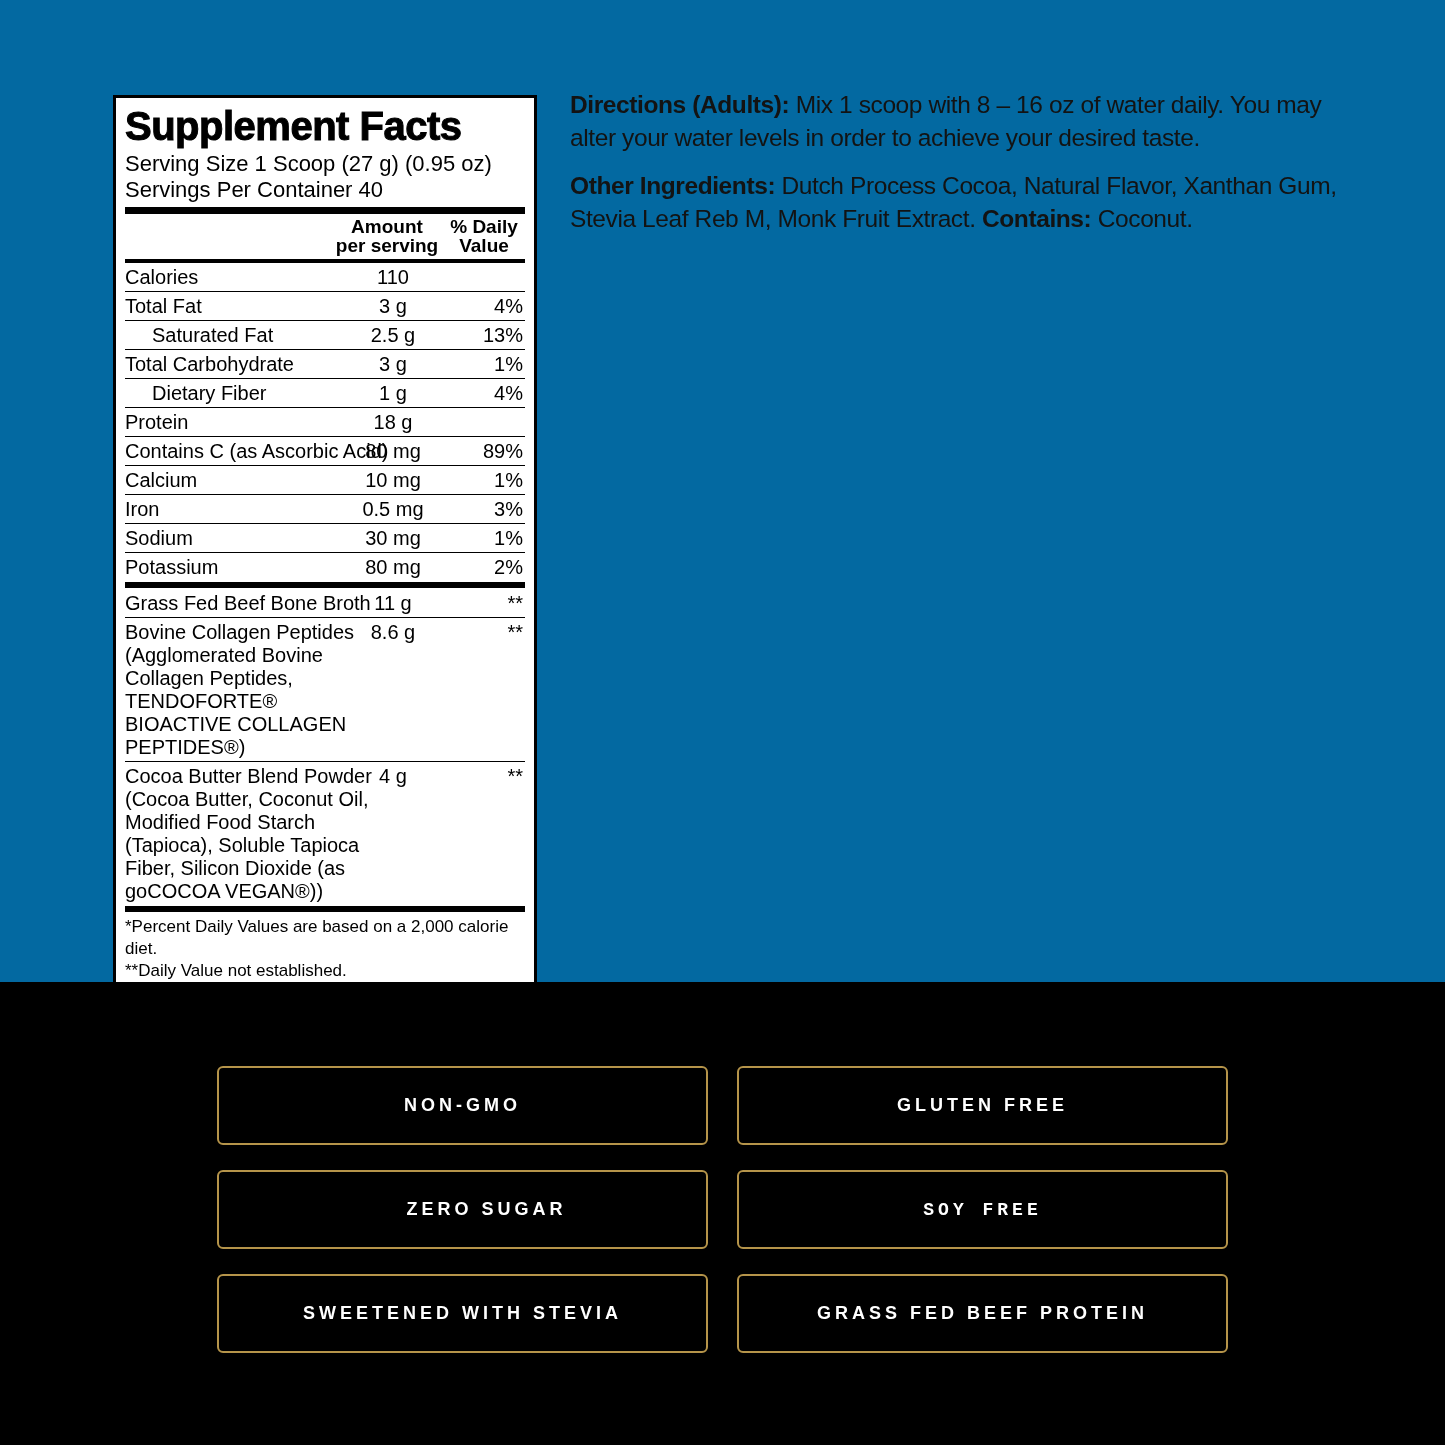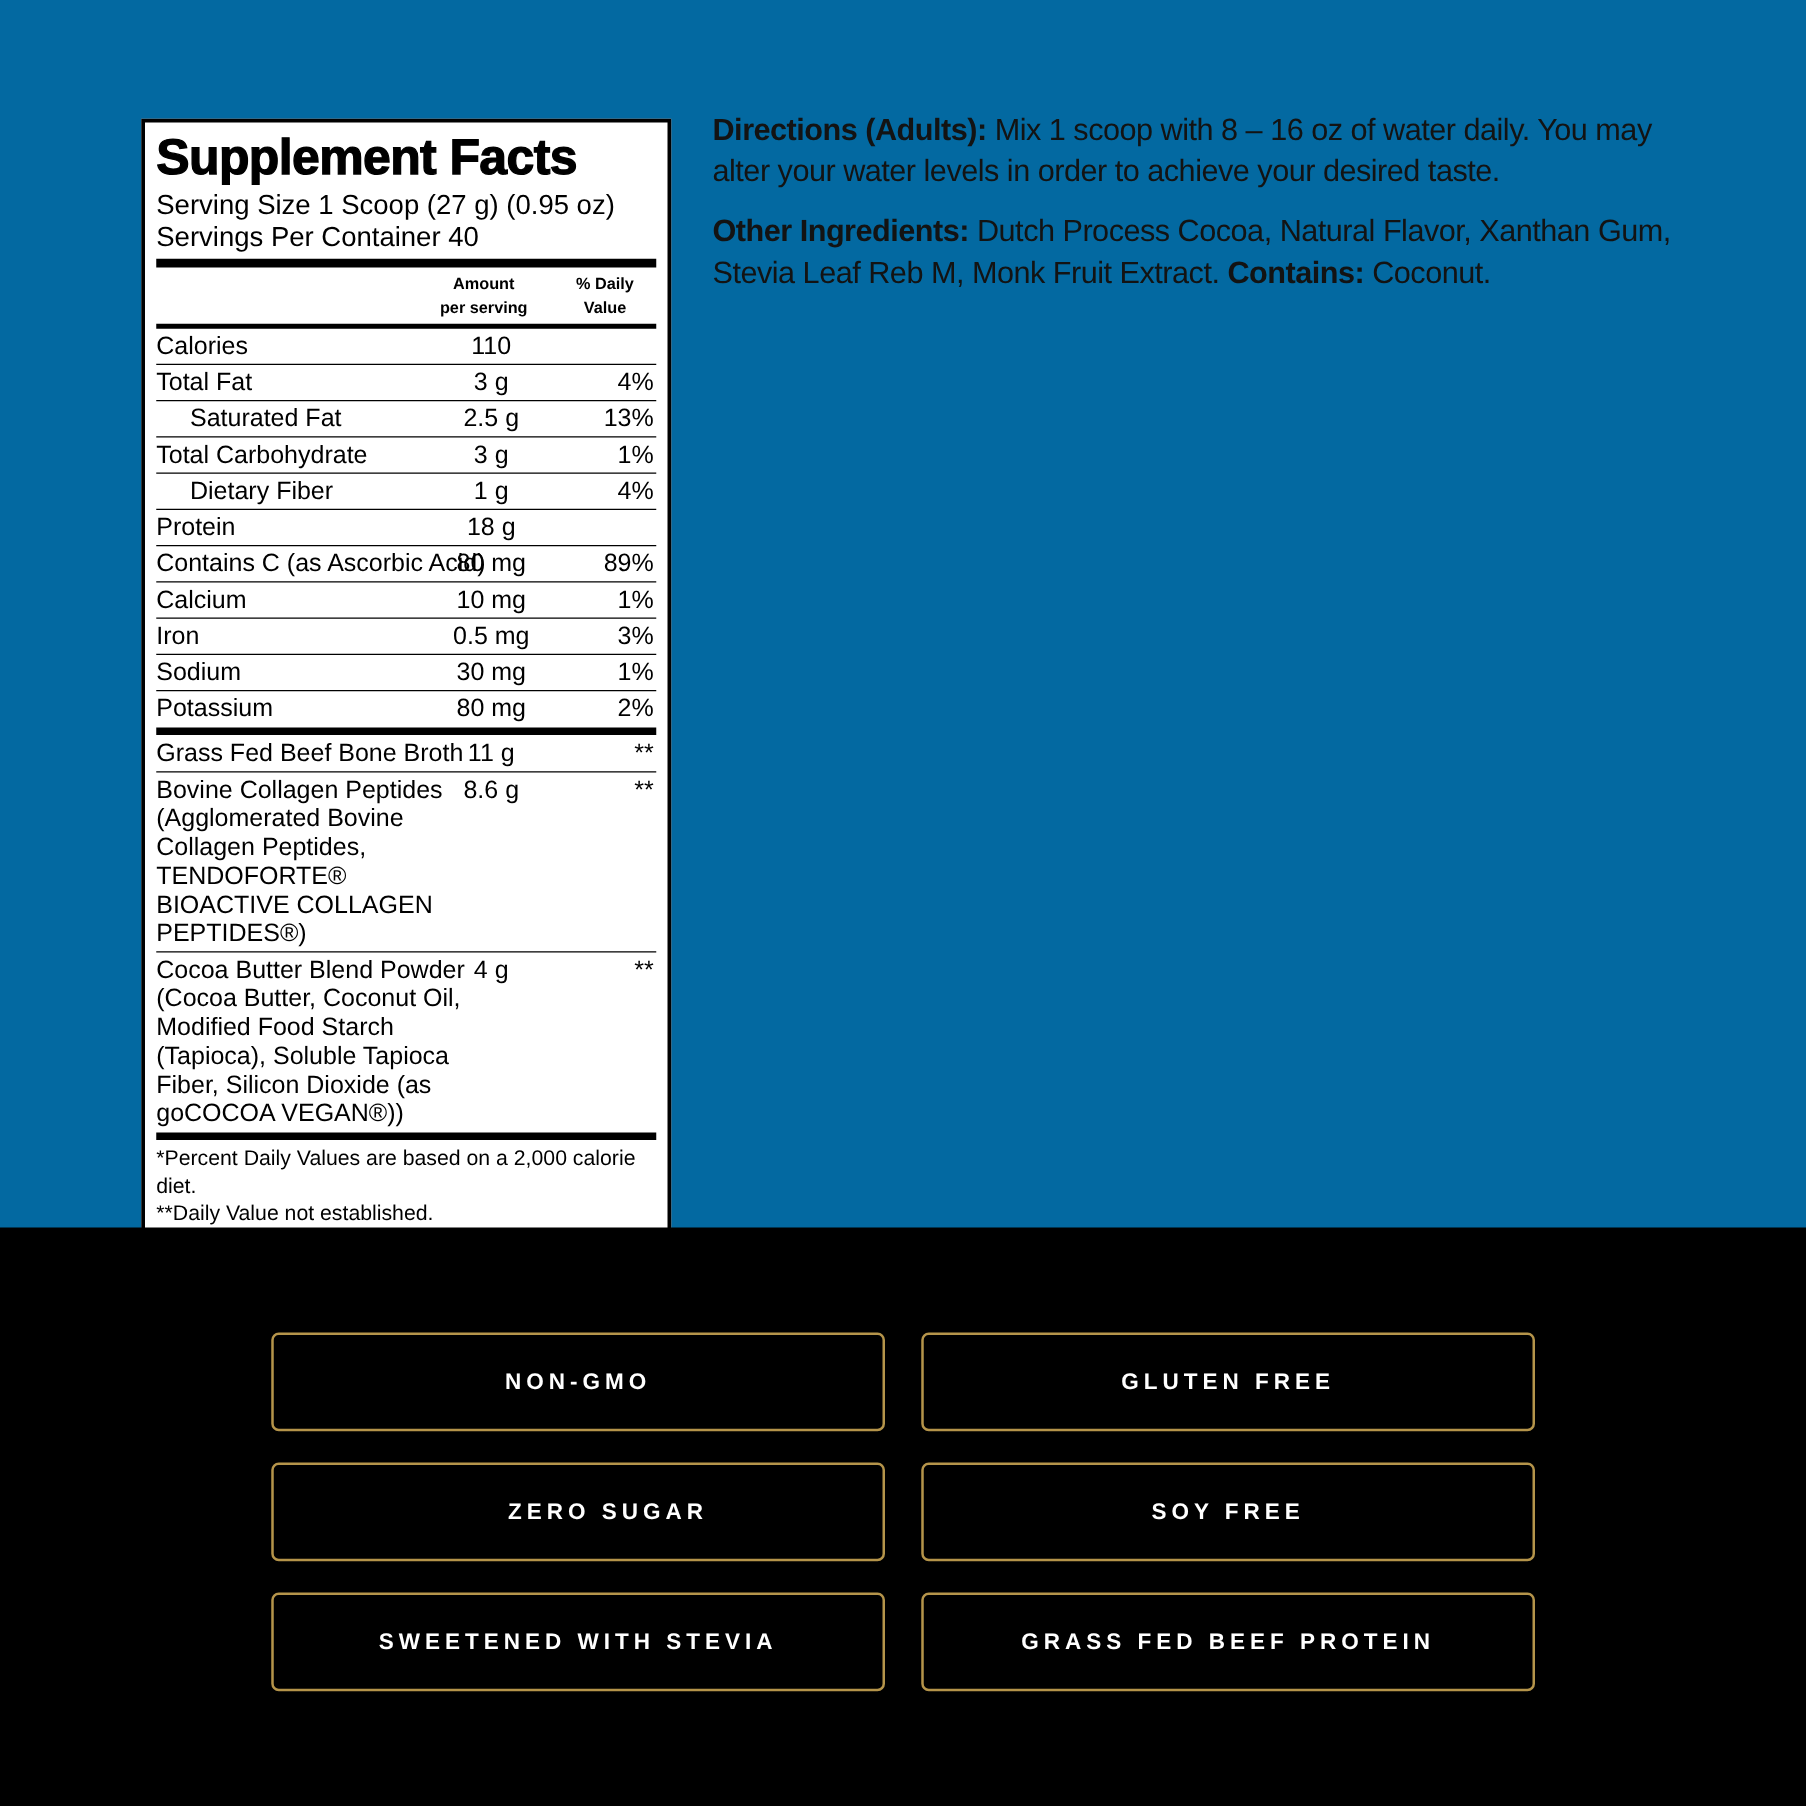--- a/index.html
+++ b/index.html
@@ -16,21 +16,21 @@
   }
   .facts h1{
     margin:2px 0 3px 0;font-size:40px;line-height:44px;font-weight:bold;
     letter-spacing:-0.5px;-webkit-text-stroke:1px #000;
   }
   .serving{font-size:22px;line-height:26px;}
   .bar{background:#000;}
   .b7{height:7px;margin-top:4px;}
   .b4{height:4px;}
   .b6{height:6px;margin:1px 0;}
-  .colhead{display:flex;padding:3px 0 4px 0;font-weight:bold;font-size:13px;line-height:19px;}
+  .colhead{display:flex;padding:3px 0 4px 0;font-weight:bold;font-size:19px;line-height:19px;}
   .colhead .sp{flex:1;}
   .colhead .amt{width:112px;text-align:center;}
   .colhead .dv{width:82px;text-align:center;}
   .row{position:relative;font-size:20px;border-top:1px solid #000;min-height:28px;}
   .row.first{border-top:none;}
   .row .name{max-width:264px;padding:3px 0 2px 0;line-height:23px;}
   .row.indent .name{padding-left:27px;}
   .row .amt{position:absolute;left:212px;top:3px;width:112px;text-align:center;}
   .row .dv{position:absolute;right:2px;top:3px;width:82px;text-align:right;}
   .fn{font-size:17px;line-height:22px;}
@@ -174,19 +174,19 @@
       <span class="ln"><b>Other Ingredients:</b> <span>Dutch Process Cocoa, Natural Flavor, Xanthan Gum,</span></span>
       <span class="ln"><span>Stevia Leaf Reb M, Monk Fruit Extract.</span> <b>Contains:</b> <span>Coconut.</span></span>
     </p>
   </section>
 
   <section class="band">
     <div class="grid">
       <div class="badge" style="border-color: rgb(181, 148, 74); color: rgb(255, 255, 255); background: rgb(0, 0, 0);">NON-GMO</div>
       <div class="badge" style="border-color: rgb(181, 148, 74); color: rgb(255, 255, 255); background: rgb(0, 0, 0);">GLUTEN FREE</div>
       <div class="badge" style="border-color: rgb(181, 148, 74); color: rgb(255, 255, 255); background: rgb(0, 0, 0); padding-left: 48px;">ZERO SUGAR</div>
-      <div class="badge" style="border-color: rgb(181, 148, 74); color: rgb(255, 255, 255); background: rgb(0, 0, 0);">SOY FREE</div>
+      <div class="badge" style="border-color: rgb(181, 148, 74); color: rgb(255, 255, 255); background: rgb(0, 0, 0); font-family: Liberation Mono, monospace;">SOY FREE</div>
       <div class="badge" style="border-color: rgb(181, 148, 74); color: rgb(255, 255, 255); background: rgb(0, 0, 0);">SWEETENED WITH STEVIA</div>
       <div class="badge" style="border-color: rgb(181, 148, 74); color: rgb(255, 255, 255); background: rgb(0, 0, 0);">GRASS FED BEEF PROTEIN</div>
     </div>
   </section>
 
 </div>
 
 </body></html>

